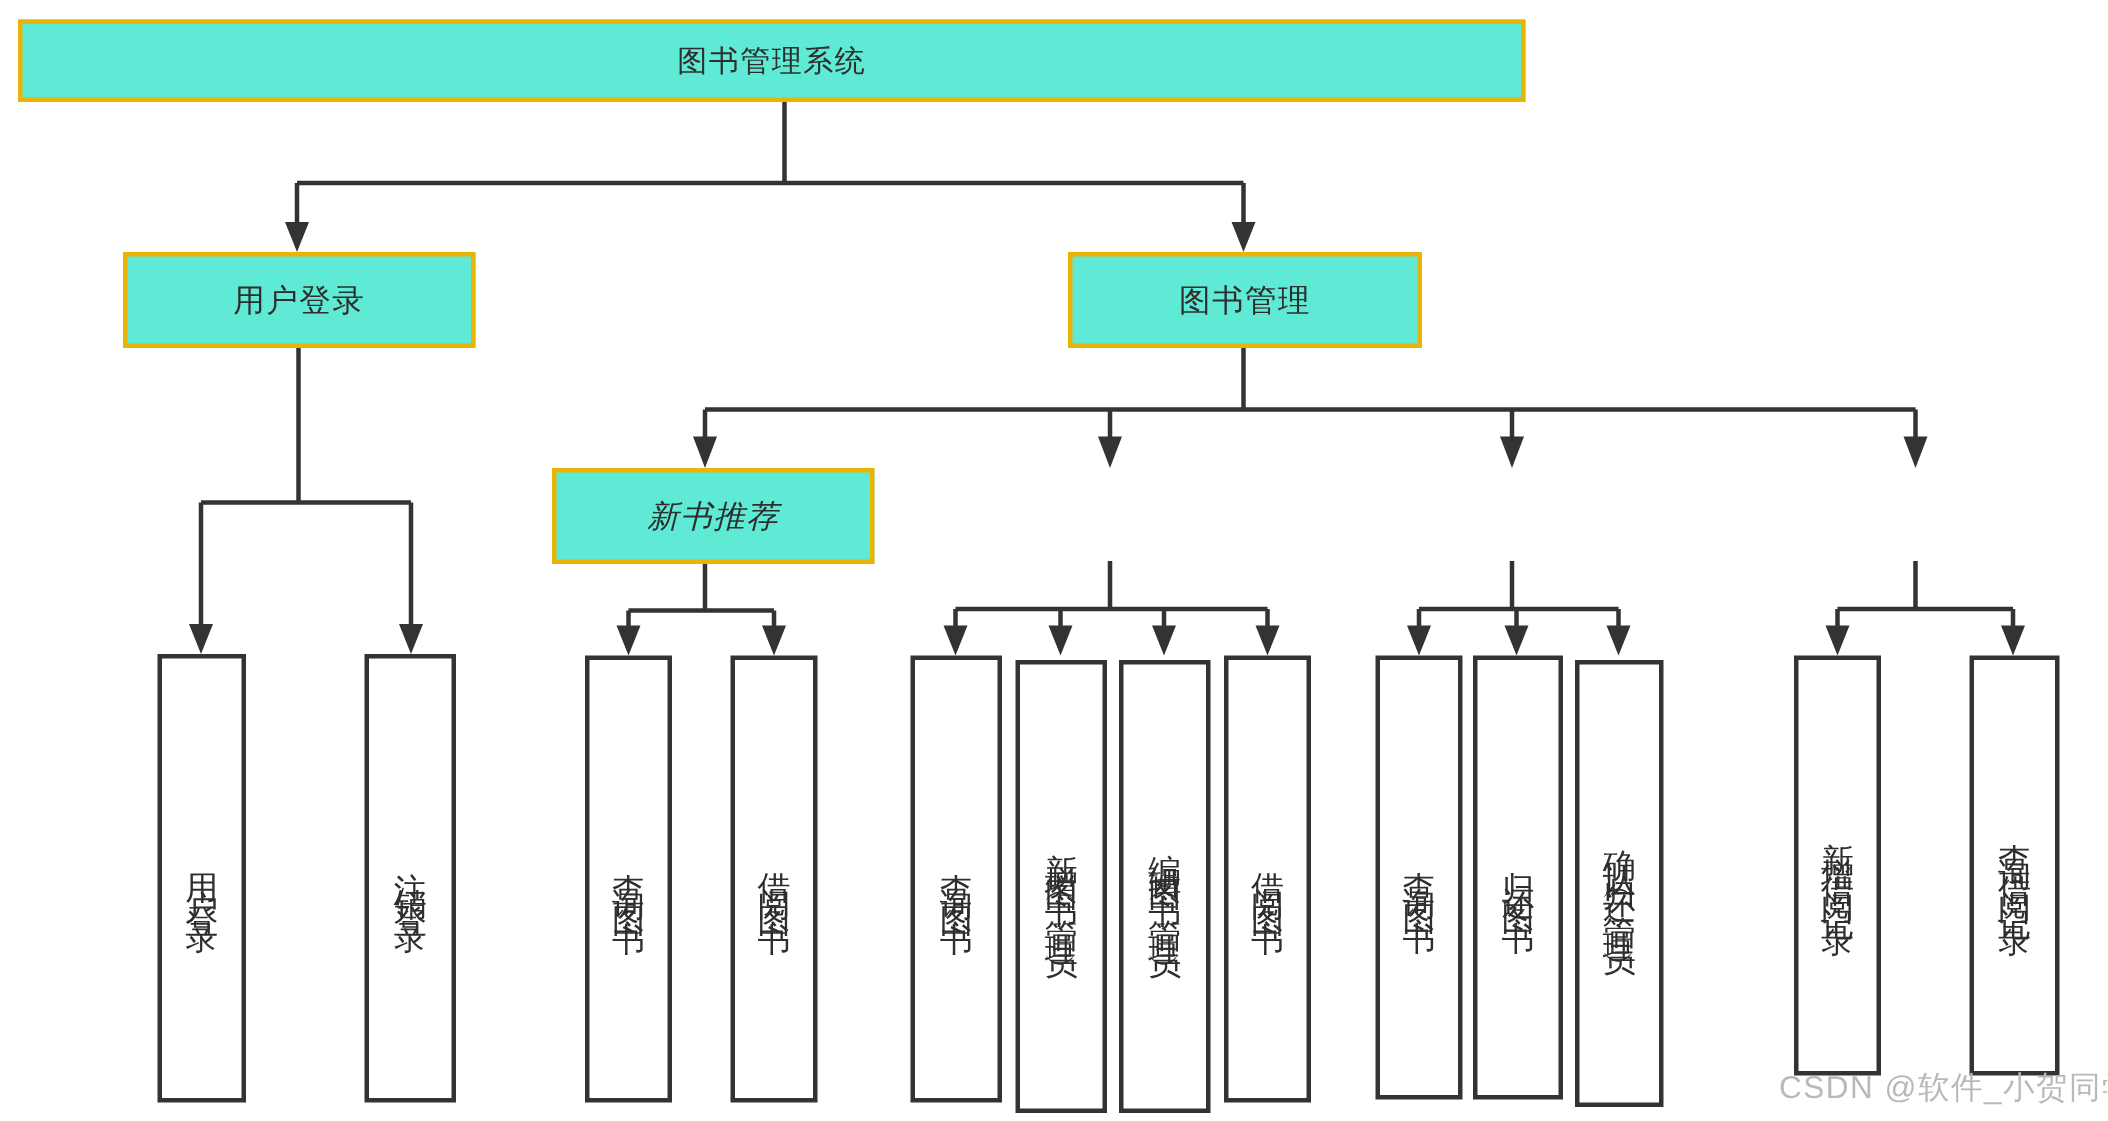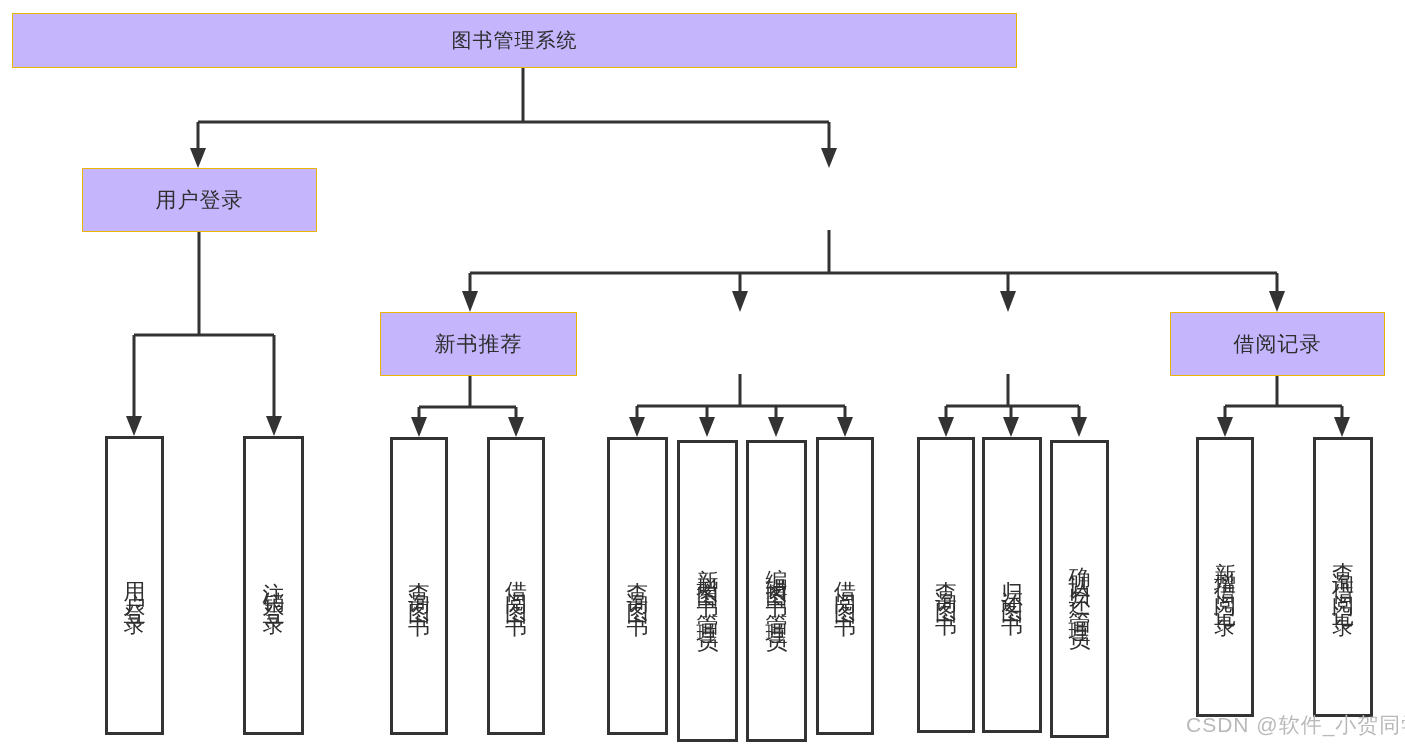--- a/index.html
+++ b/index.html
@@ -12,22 +12,22 @@
     font-family: "Liberation Sans", sans-serif;
   }
   .connectors {
     position: absolute;
     left: 0; top: 0;
     z-index: 1;
   }
   .node {
     position: absolute;
     box-sizing: border-box;
-    border: 1px solid #eab308;
-    background: #c4b5fd;
+    border: 3px solid #eab308;
+    background: #5eead4;
     display: flex;
     align-items: center;
     justify-content: center;
     color: #2e2e2e;
     font-size: 21px;
     letter-spacing: 1px;
     z-index: 2;
   }
   .node.root { font-size: 20px; }
   .leaf {
@@ -79,23 +79,23 @@
              M629 417 L645 417 L637 437 Z  M699 417 L715 417 L707 437 Z
              M768 417 L784 417 L776 437 Z  M837 417 L853 417 L845 437 Z
              M938 417 L954 417 L946 437 Z  M1003 417 L1019 417 L1011 437 Z
              M1071 417 L1087 417 L1079 437 Z  M1217 417 L1233 417 L1225 437 Z
              M1334 417 L1350 417 L1342 437 Z" fill="#333333" stroke="none"></path>
   </svg>
 
   <div class="node root" style="left:12px; top:13px; width:1005px; height:55px;">图书管理系统</div>
 
   <div class="node" style="left:82px; top:168px; width:235px; height:64px;">用户登录</div>
+  <div class="node" style="left:712px; top:168px; width:236px; height:64px;">图书管理</div>
 
-  <div class="node" style="left:380px; top:312px; width:197px; height:64px;">新书推荐</div>
-  <div class="node" style="left:1170px; top:312px; width:215px; height:64px;">借阅记录</div>
+  <div class="node" style="left:368px; top:312px; width:215px; height:64px;font-style:italic;">新书推荐</div>
 
   <div class="leaf" style="left:105px; top:436px; width:59px; height:299px;">用户登录</div>
   <div class="leaf" style="left:243px; top:436px; width:61px; height:299px;">注销登录</div>
 
   <div class="leaf" style="left:390px; top:437px; width:58px; height:298px;">查询图书</div>
   <div class="leaf" style="left:487px; top:437px; width:58px; height:298px;">借阅图书</div>
 
   <div class="leaf" style="left:607px; top:437px; width:61px; height:298px;">查询图书</div>
   <div class="leaf long" style="left:677px; top:440px; width:61px; height:302px;">新增图书（管理员）</div>
   <div class="leaf long" style="left:746px; top:440px; width:61px; height:302px;">编辑图书（管理员）</div>

